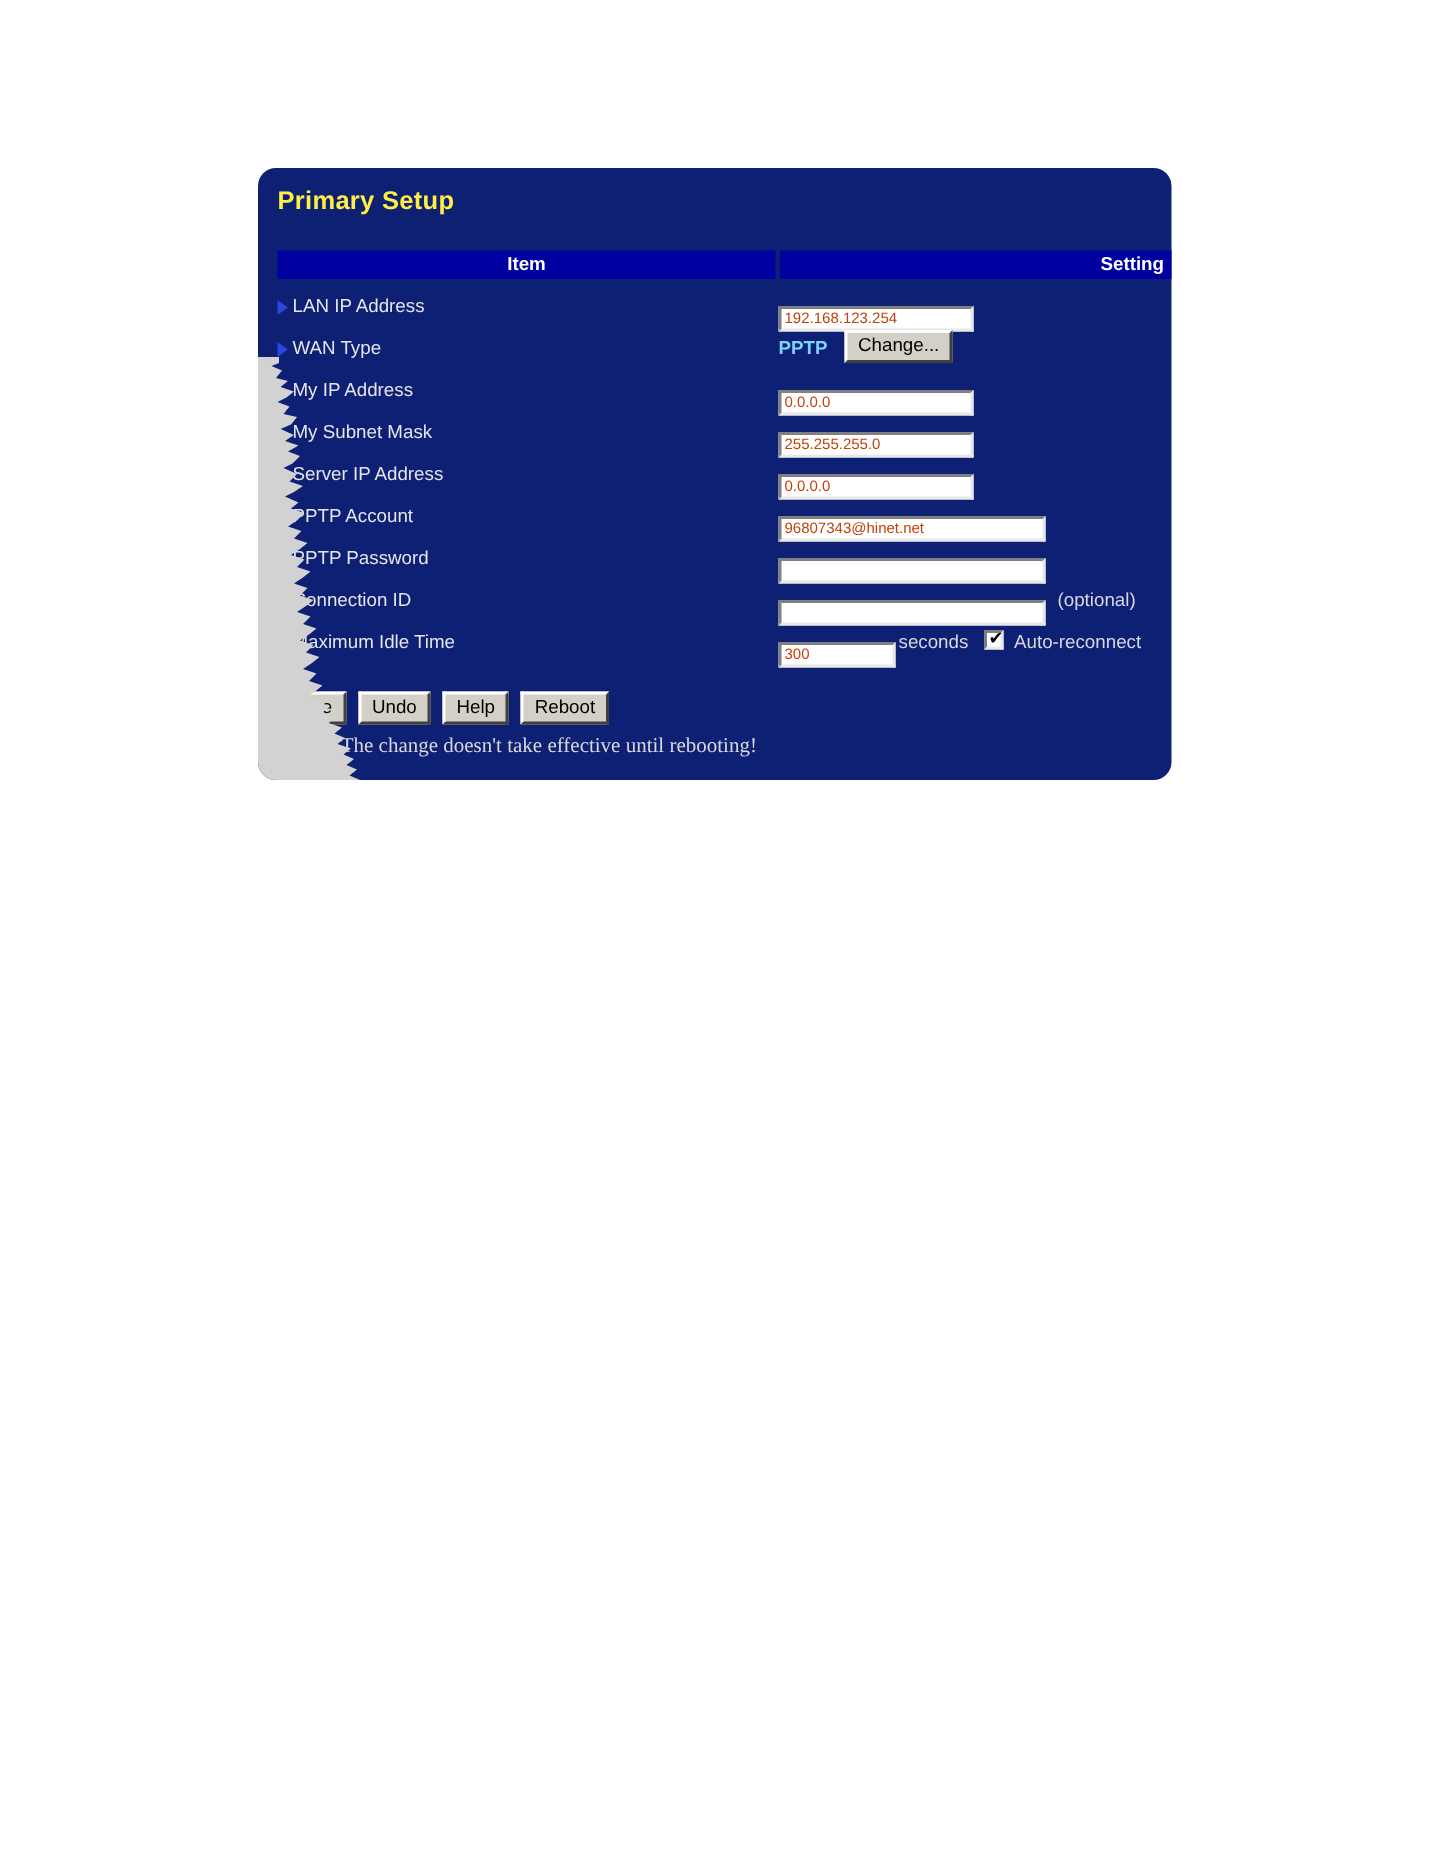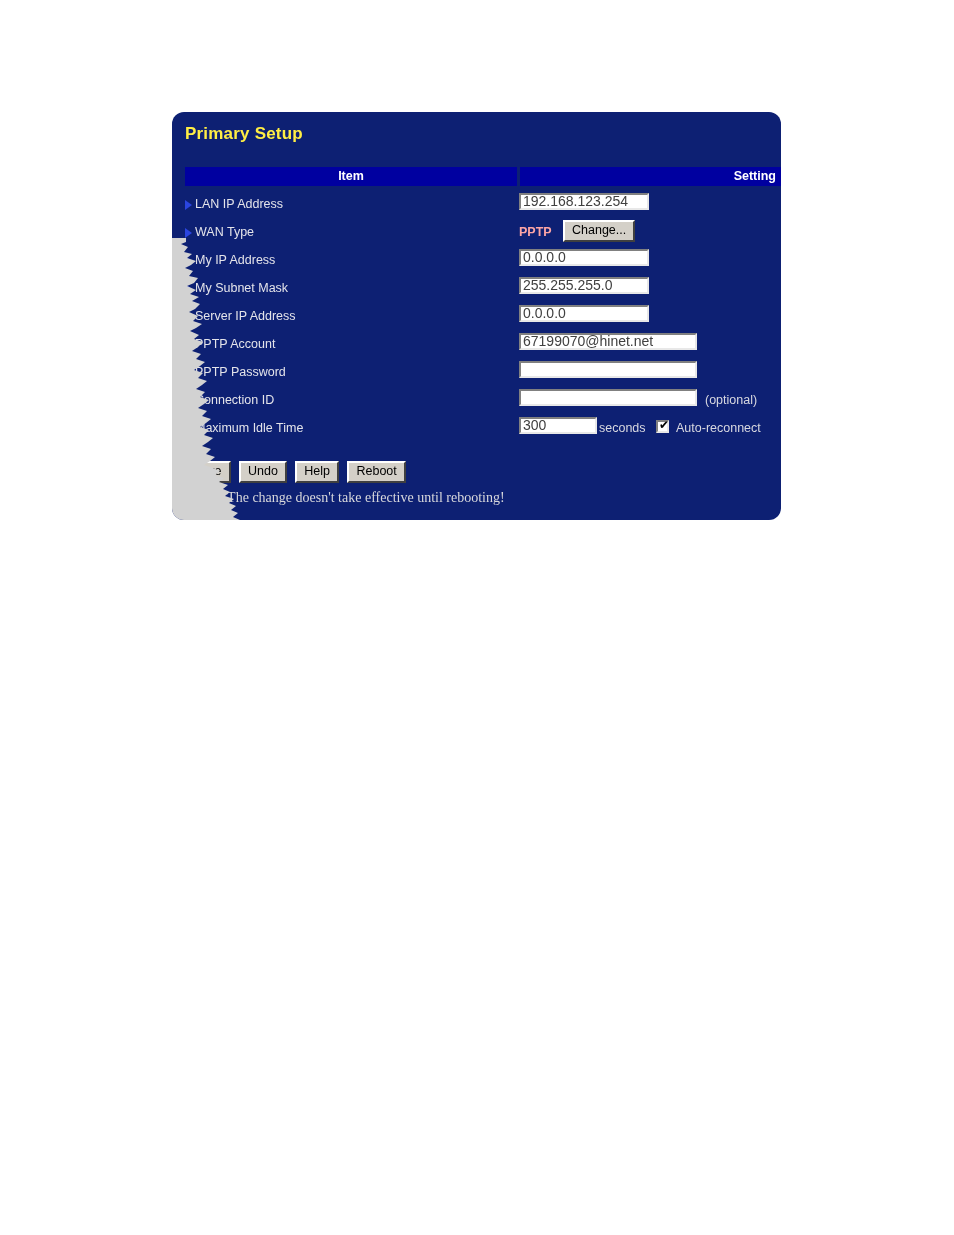--- a/index.html
+++ b/index.html
@@ -107,31 +107,31 @@
   .field-area {
     position: absolute;
     left: 334px;
     top: 0;
     height: 28px;
   }
 
   
   .txt {
     position: absolute;
-    top: 1px;
+    top: 12px;
     height: 17px;
     background: #ffffff;
     border-top: 2px solid #808080;
     border-left: 2px solid #808080;
     border-right: 2px solid #e8e8e8;
     border-bottom: 2px solid #e8e8e8;
     box-sizing: border-box;
     font-family: "Liberation Sans", sans-serif;
-    font-size: 14px;
-    color: #404040;
+    font-size: 10px;
+    color: #c2410c;
     line-height: 13px;
     padding: 0 0 0 2px;
     outline: none;
     overflow: hidden;
     white-space: nowrap;
   }
   .txt.narrow { width: 130px; }
   .txt.wide   { width: 178px; }
   .txt.tiny   { width: 78px; }
 
@@ -152,21 +152,21 @@
     white-space: nowrap;
     cursor: default;
   }
 
   #wan-type-value {
     position: absolute;
     left: 0px;
     top: 5px;
     font-size: 12.5px;
     font-weight: bold;
-    color: #fca5a5;
+    color: #7dd3fc;
   }
   #wan-change-button {
     position: absolute;
     left: 44px;
     top: 0px;
   }
 
   .suffix {
     position: absolute;
     top: 5px;
@@ -281,21 +281,21 @@
     <span class="row-label">Server IP Address</span>
     <div class="field-area">
       <div class="txt narrow" style="left:0px">0.0.0.0</div>
     </div>
   </div>
 
   <div class="row" style="top:220px">
     <span class="bullet"></span>
     <span class="row-label">PPTP Account</span>
     <div class="field-area">
-      <div class="txt wide" style="left:0px">67199070@hinet.net</div>
+      <div class="txt wide" style="left:0px">96807343@hinet.net</div>
     </div>
   </div>
 
   <div class="row" style="top:248px">
     <span class="bullet"></span>
     <span class="row-label">PPTP Password</span>
     <div class="field-area">
       <div class="txt wide" style="left:0px"></div>
     </div>
   </div>

